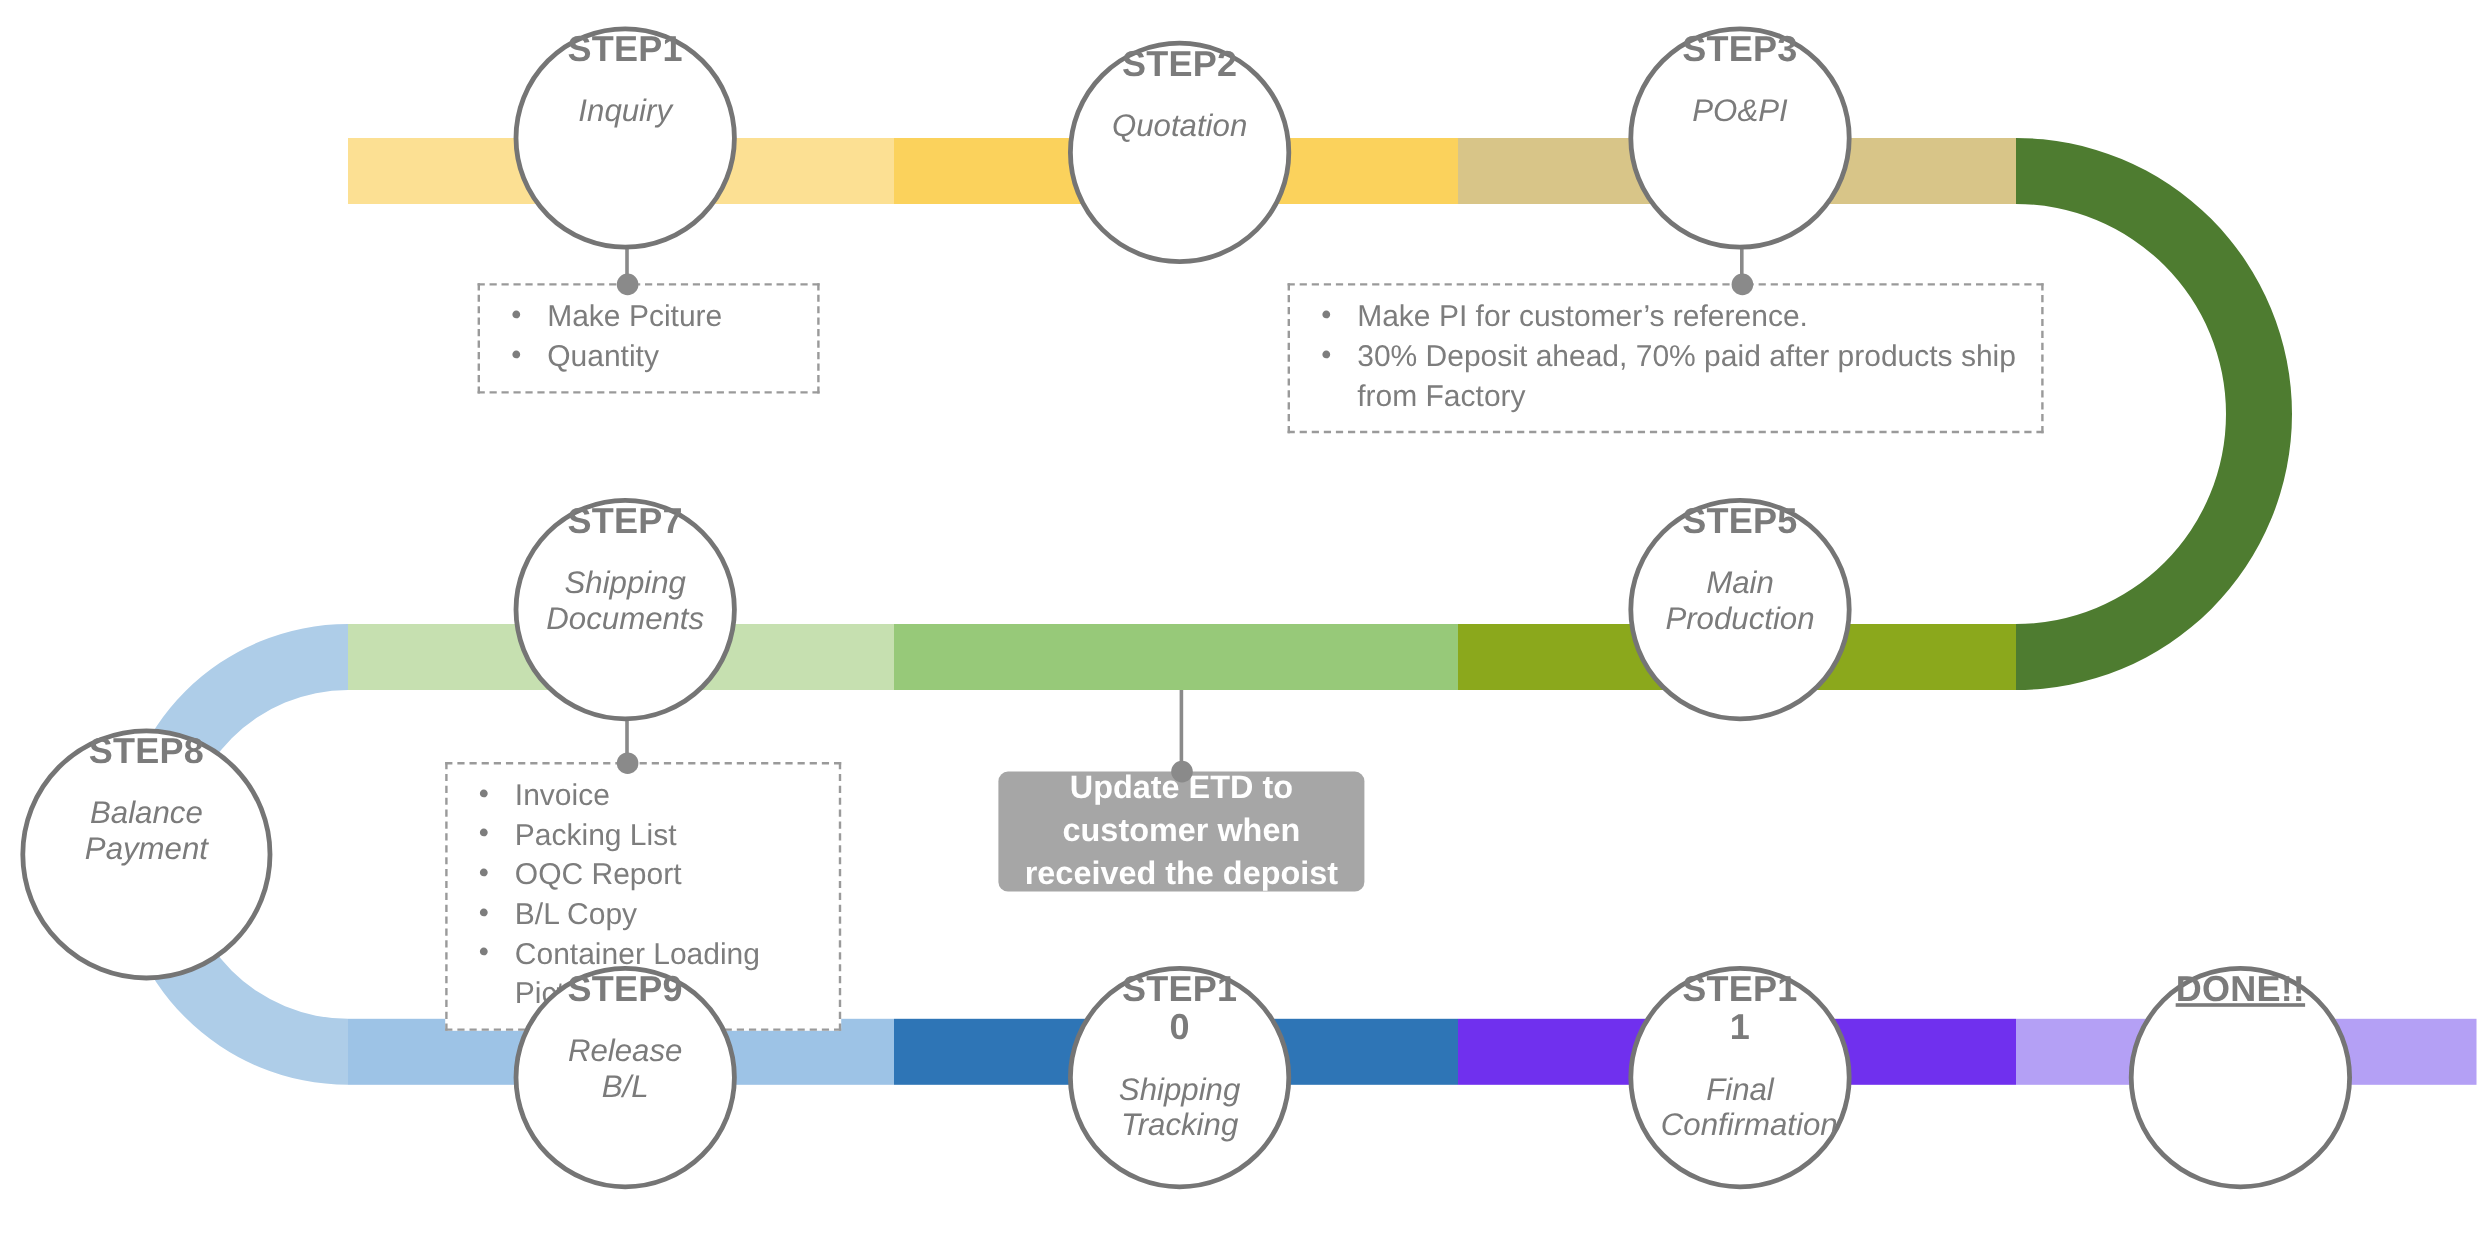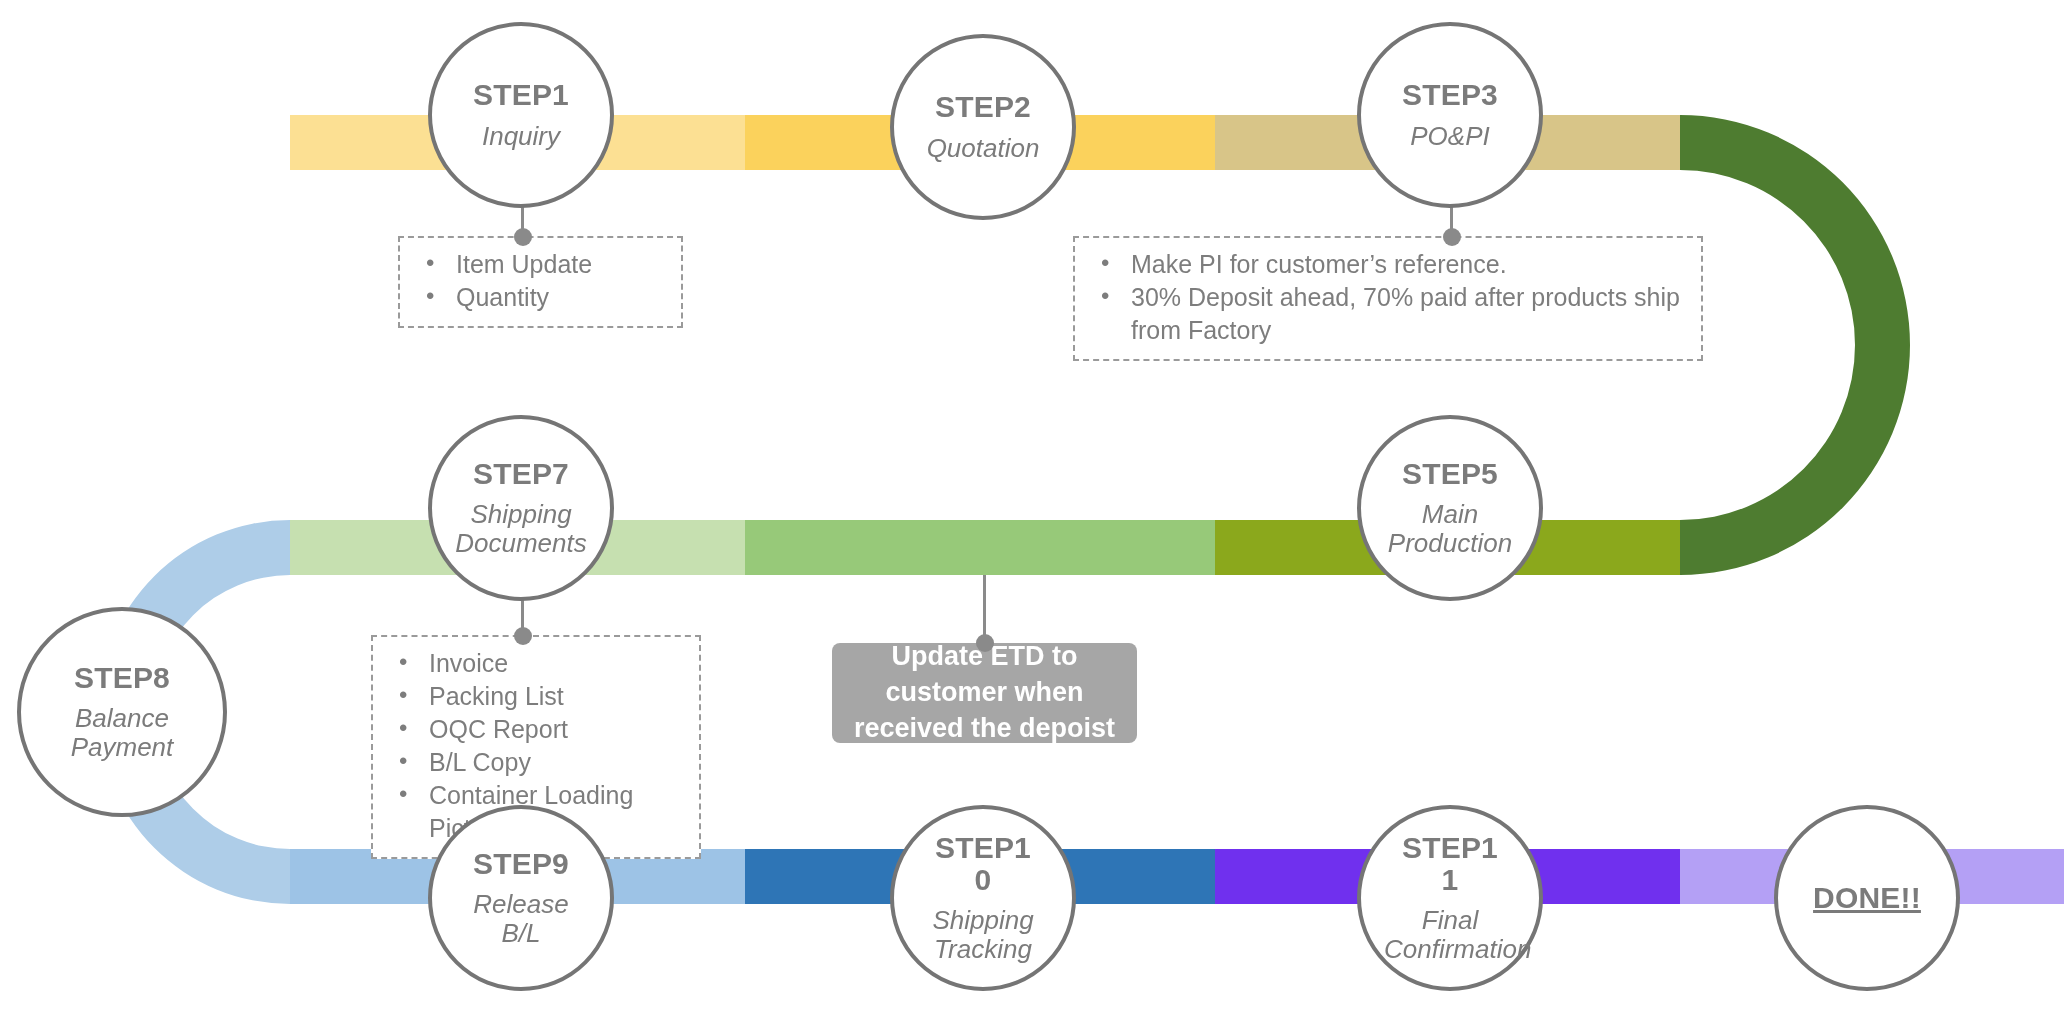--- a/index.html
+++ b/index.html
@@ -27,41 +27,41 @@
   
   .node {
     position: absolute;
     box-sizing: border-box;
     border-radius: 50%;
     background: #ffffff;
     border: 4px solid #757575;
     display: flex;
     flex-direction: column;
     align-items: center;
-    justify-content: center;
+    justify-content: flex-start;
     text-align: center;
     color: #7a7a7a;
     z-index: 5;
   }
   .node .node-title {
     font-weight: bold;
     font-size: 30px;
     line-height: 1.08;
     letter-spacing: 0.2px;
     color: #7b7b7b;
     max-width: 108px;
     word-break: break-all;
   }
   .node .node-sub {
     font-style: italic;
     font-size: 26px;
     line-height: 1.12;
     color: #7b7b7b;
     max-width: 132px;
-    margin-top: 10px;
+    margin-top: 20px;
   }
   .node.done .node-title {
     font-size: 30px;
     max-width: none;
     word-break: normal;
   }
   
   .note-box {
     position: absolute;
     box-sizing: border-box;
@@ -177,21 +177,21 @@
   <div class="stem-dot" style="left:1443px; top:228px;"></div>
 
   <div class="stem" style="left:521px; top:575px; height:62px;"></div>
   <div class="stem-dot" style="left:514px; top:627px;"></div>
 
   <div class="stem" style="left:983px; top:575px; height:68px;"></div>
   <div class="stem-dot" style="left:976px; top:634px;"></div>
 
   <div class="note-box" style="left:398px; top:236px; width:285px;">
     <ul>
-      <li>Item Update</li>
+      <li>Make Pciture</li>
       <li>Quantity</li>
     </ul>
   </div>
 
   <div class="note-box" style="left:1073px; top:236px; width:630px;">
     <ul>
       <li>Make PI for customer’s reference.</li>
       <li>30% Deposit ahead, 70% paid after products ship from Factory</li>
     </ul>
   </div>

